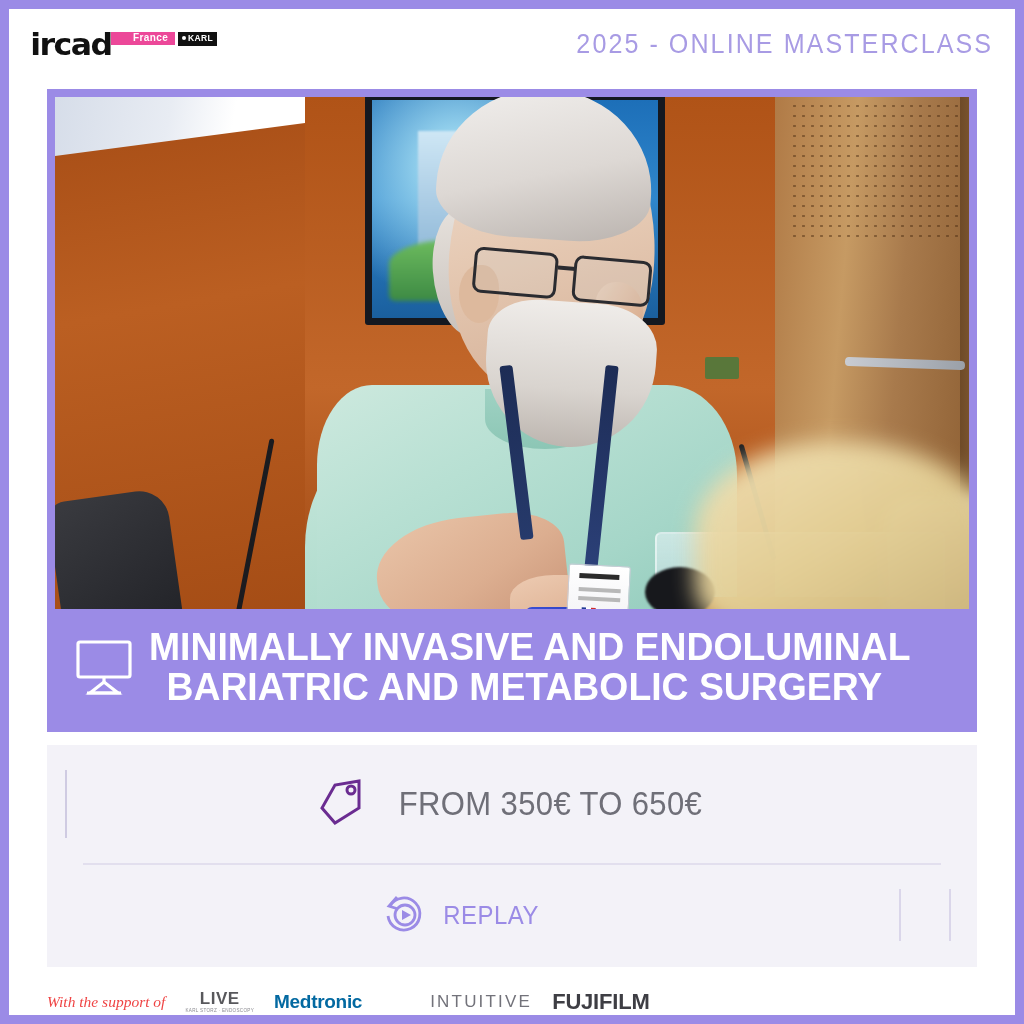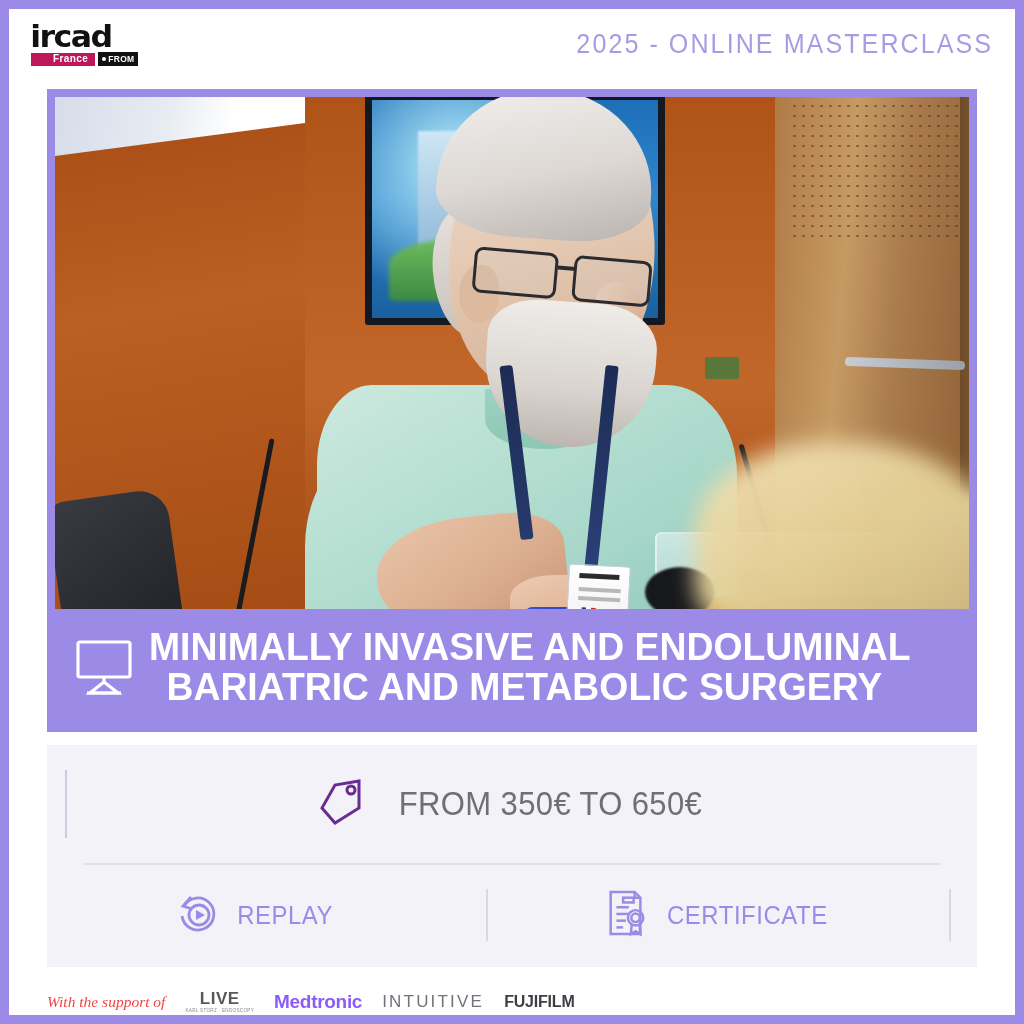--- a/index.html
+++ b/index.html
@@ -25,35 +25,35 @@
     left:0; top:0; right:0;
     height:70px;
     display:flex;
     align-items:center;
     justify-content:space-between;
     padding:0 22px 0 22px;
     background:#ffffff;
   }
 
   
-  .logo{ display:flex; flex-direction:column; align-items:flex-start; line-height:1; }
+  .logo{ display:flex; flex-direction:row; align-items:flex-start; line-height:1; }
   .logo-word{
     font-family:"DejaVu Sans", sans-serif;
     font-weight:700;
     font-size:31px;
     letter-spacing:-1.5px;
     color:#111111;
     line-height:0.92;
     transform:scaleX(1.02);
   }
   .logo-sub{
     display:flex; align-items:center; gap:3px; margin-top:2px;
   }
   .logo-france{
-    background:#be185d; color:#ffffff;
+    background:#ec4899; color:#ffffff;
     font-size:10px; font-weight:700;
     letter-spacing:0.4px;
     padding:1.5px 7px 2px 22px;
     line-height:1;
   }
   .logo-live{
     background:#111111; color:#ffffff;
     font-size:8.5px; font-weight:700;
     letter-spacing:0.3px;
     padding:2.5px 4px 3px 4px;
@@ -412,45 +412,46 @@
     font-family:"Liberation Sans", sans-serif;
     font-weight:700; font-size:17px; letter-spacing:0.5px; color:#58585C;
   }
   .sp-storz .sub{
     font-family:"Liberation Sans", sans-serif;
     font-size:4.6px; letter-spacing:0.3px; color:#8A8A90; margin-top:2px;
     white-space:nowrap;
   }
   .sp-medtronic{
     font-family:"Liberation Sans", sans-serif;
-    font-weight:700; font-size:19px; color:#8b5cf6; letter-spacing:-0.3px;
+    font-weight:700; font-size:19px; color:#0369a1; letter-spacing:-0.3px;
   }
   .sp-intuitive{
     font-family:"Liberation Sans", sans-serif;
     font-weight:400; font-size:17px; color:#72727A; letter-spacing:2.2px;
     position:relative;
+    margin-left:48px;
   }
   .sp-fujifilm{
     font-family:"Liberation Sans", sans-serif;
-    font-weight:700; font-size:16px; color:#3E3E44; letter-spacing:-0.2px;
+    font-weight:700; font-size:22px; color:#3E3E44; letter-spacing:-0.2px;
   }
 </style>
 </head>
 <body>
 
 <div class="poster">
 
   <div class="header">
     <div class="logo">
       <div class="logo-word">ircad</div>
       <div class="logo-sub">
         <span class="logo-france">France</span>
         <span class="logo-live">
           <i class="dot"></i>
-            <span>FROM</span>
+            <span>KARL</span>
         </span>
       </div>
     </div>
     <div class="header-tagline">2025 - ONLINE MASTERCLASS</div>
   </div>
 
   <div class="media">
 
     <div class="photo">
       <div class="wall"></div>
@@ -546,37 +547,20 @@
             <polyline points="17,8 9,17 18,20"></polyline>
             <circle cx="25" cy="26" r="10"></circle>
             <path d="M22 21 L31 26 L22 31 Z" fill="#9B8BE6" stroke="none"></path>
           </svg>
         </span>
         <span class="feat-text">REPLAY</span>
       </div>
 
       <div class="vdiv2"></div>
 
-      <div class="feat-cell">
-        <span>
-          <svg viewBox="0 0 48 52" width="46" height="50" fill="none" stroke="#9B8BE6" stroke-width="2.6">
-            <path d="M8 4 H33 L39 10 V48 H8 Z"></path>
-            <path d="M33 4 V10 H39"></path>
-            <line x1="14" y1="20" x2="27" y2="20"></line>
-            <line x1="14" y1="27" x2="27" y2="27"></line>
-            <line x1="14" y1="34" x2="24" y2="34"></line>
-            <line x1="14" y1="41" x2="21" y2="41"></line>
-            <rect x="21" y="10" width="11" height="5"></rect>
-            <circle cx="34" cy="31" r="8"></circle>
-            <circle cx="34" cy="31" r="4.4"></circle>
-            <path d="M30 38 L29 48 L34 45 L39 48 L38 38"></path>
-          </svg>
-        </span>
-        <span class="feat-text">CERTIFICATE</span>
-      </div>
 
       <div class="vdiv2"></div>
 
     </div>
   </div>
 
   <div class="sponsors">
     <span class="support-text">With the support of</span>
 
     <span class="sp-storz">

